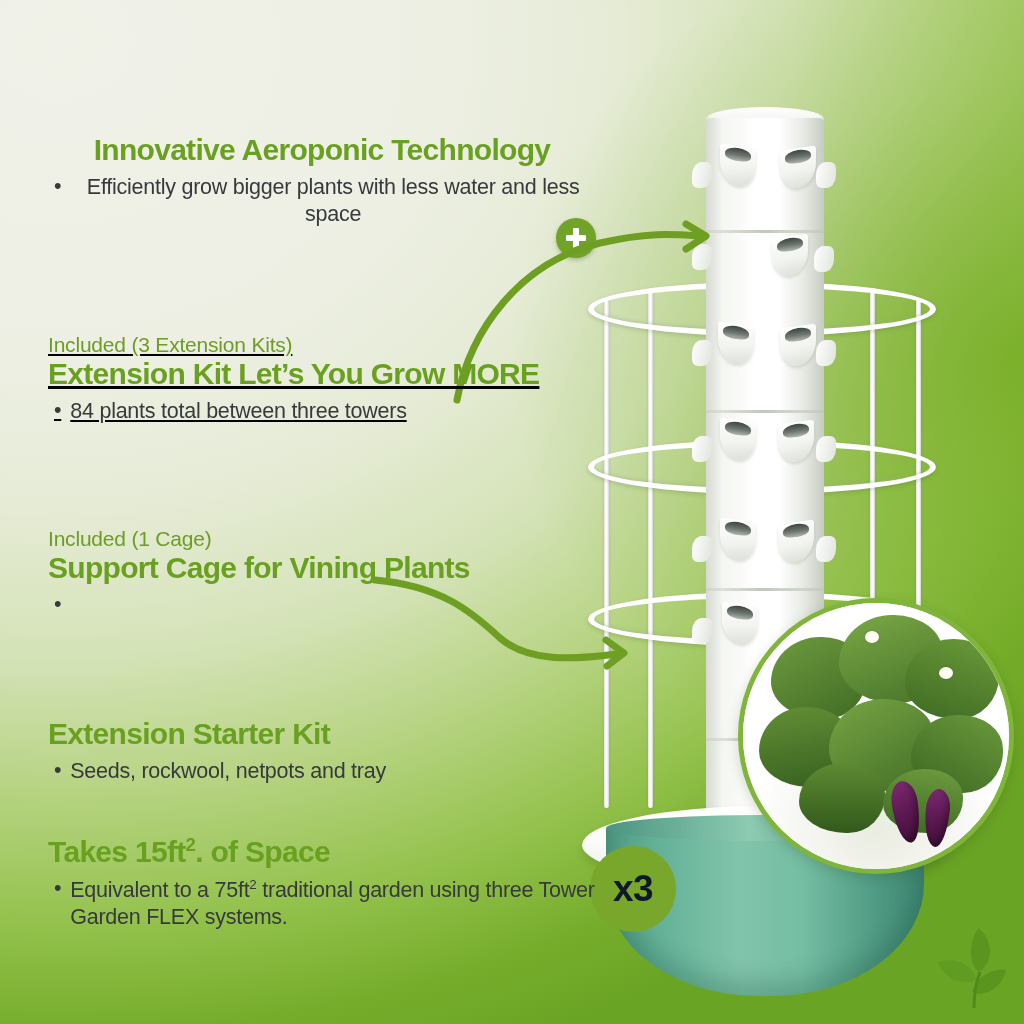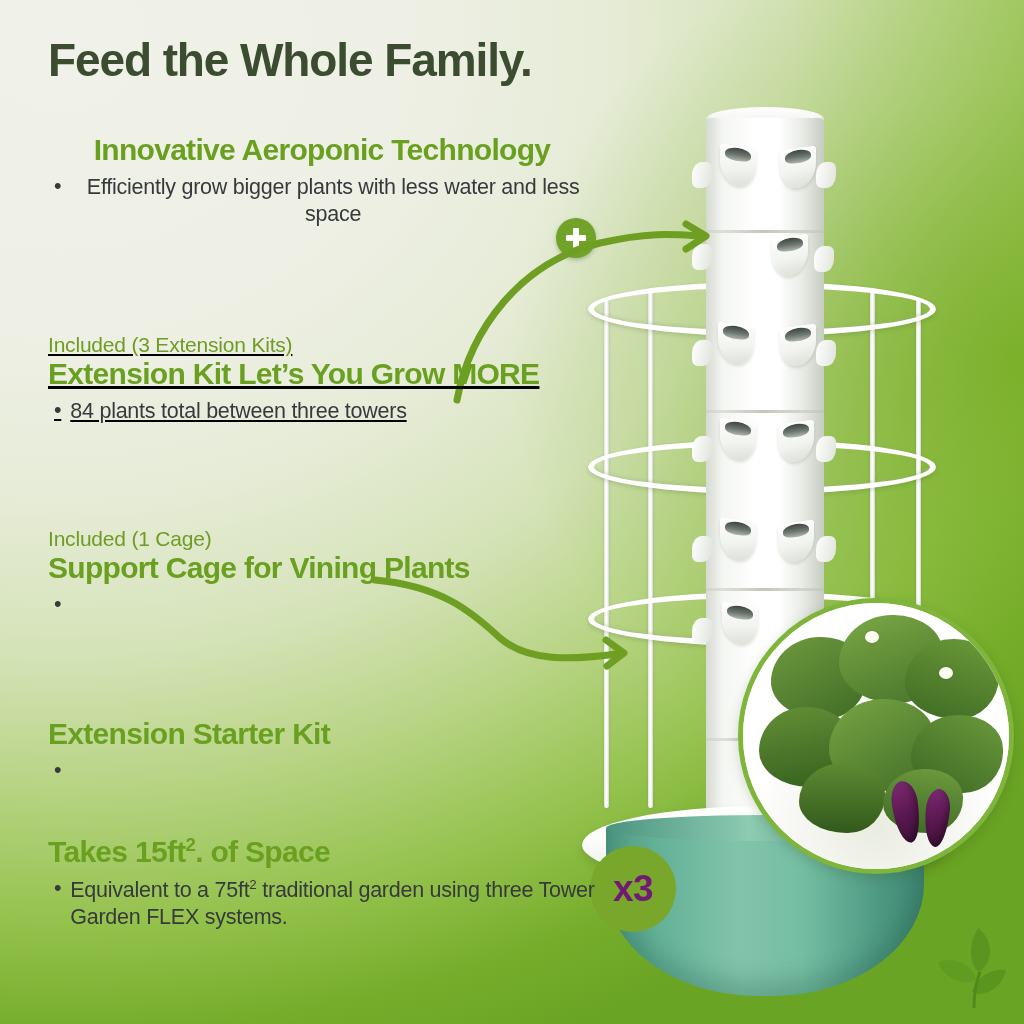--- a/index.html
+++ b/index.html
@@ -124,21 +124,21 @@
     content:""; position:absolute; left:0; right:0; top:-13px; height:26px;
     border-radius:50%;
     background:linear-gradient(90deg,#4b9480,#8dcbb2 45%,#4d967f);
   }
 
   
   #x3-badge{
     position:absolute; left:30px; top:846px; width:86px; height:86px;
     border-radius:50%; background:#79a72b;
     display:flex; align-items:center; justify-content:center;
-    color:#701a75; font-size:37px; font-weight:bold; letter-spacing:-.5px;
+    color:#0f172a; font-size:37px; font-weight:bold; letter-spacing:-.5px;
   }
 
   
   #plant-inset{
     position:absolute; left:178px; top:598px; width:276px; height:276px;
     border-radius:50%; border:5px solid #7fb53a; overflow:hidden;
     background:#f7f8f5;
     box-shadow:0 4px 12px rgba(50,80,25,.22);
   }
   #plant-inset .pi-bg{
@@ -282,21 +282,20 @@
 <svg id="arrows" viewBox="0 0 1024 1024">
   <path d="M457,400 C470,330 520,262 600,243 C648,232 672,234 700,236" fill="none" stroke="#6f9f22" stroke-width="7" stroke-linecap="round"></path>
   <path d="M686,224 L706,236 L686,249" fill="none" stroke="#6f9f22" stroke-width="7" stroke-linecap="round" stroke-linejoin="round"></path>
 
   <path d="M375,580 C440,586 470,610 500,638 C528,662 572,660 616,654" fill="none" stroke="#6f9f22" stroke-width="7" stroke-linecap="round"></path>
   <path d="M606,640 L624,653 L607,666" fill="none" stroke="#6f9f22" stroke-width="7" stroke-linecap="round" stroke-linejoin="round"></path>
 </svg>
 
 <div id="copy">
 
-  <h1 id="headline">Feed the Whole Family.</h1>
 
   <div class="feature" id="feat-aeroponic">
     <div class="f-title">Innovative Aeroponic Technology</div>
     <div class="f-bullet">
       <span class="dot">•</span>
       <span>Efficiently grow bigger plants with less water and less space</span>
     </div>
   </div>
 
   <div class="feature" id="feat-extension">
@@ -313,20 +312,21 @@
     <div class="f-title">Support Cage for Vining Plants</div>
     <div class="f-bullet">
       <span class="dot">•</span>
     </div>
   </div>
 
   <div class="feature" id="feat-seedling">
     <div class="f-title">Extension Starter Kit</div>
     <div class="f-bullet">
       <span class="dot">•</span>
+      <span>Seeds, rockwool, netpots and tray</span>
     </div>
   </div>
 
   <div class="feature" id="feat-space">
     <div class="f-title">
       <span>Takes 15ft</span><span class="sup">2</span><span>. of Space</span>
     </div>
     <div class="f-bullet">
       <span class="dot">•</span>
       <span><span>Equivalent to a 75ft</span><span class="sup">2</span><span> traditional garden using three Tower Garden FLEX systems.</span></span>

